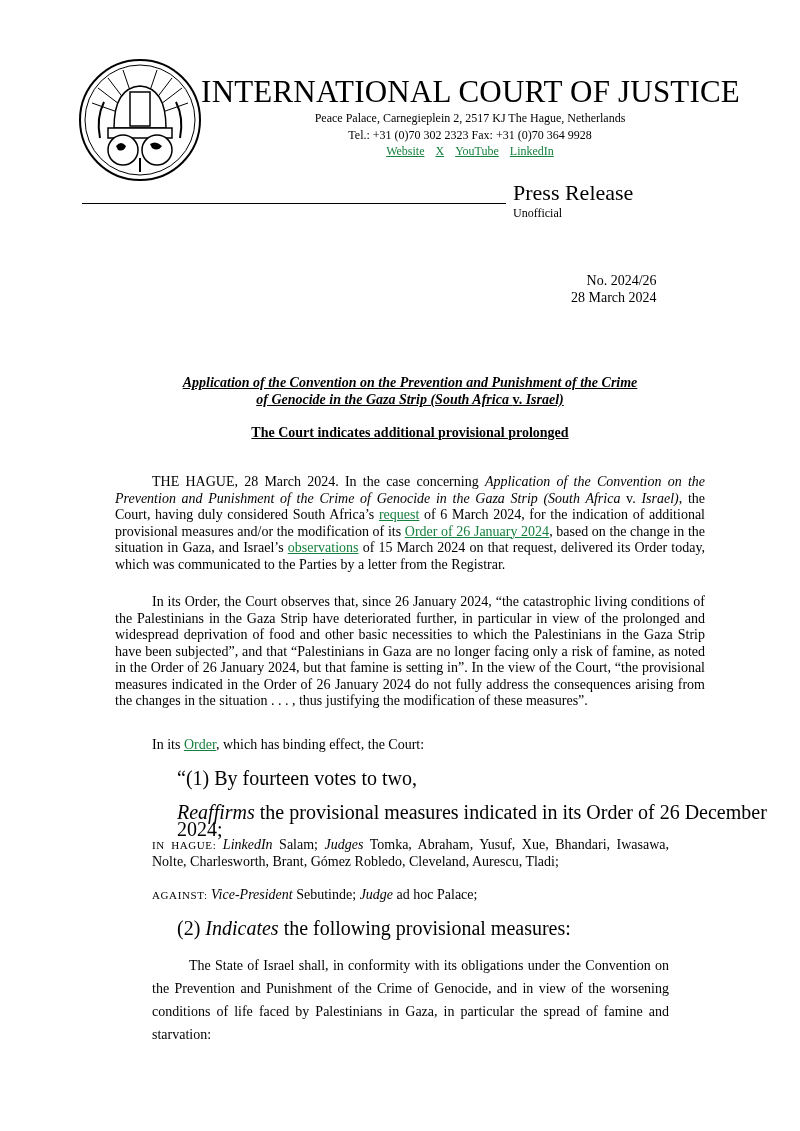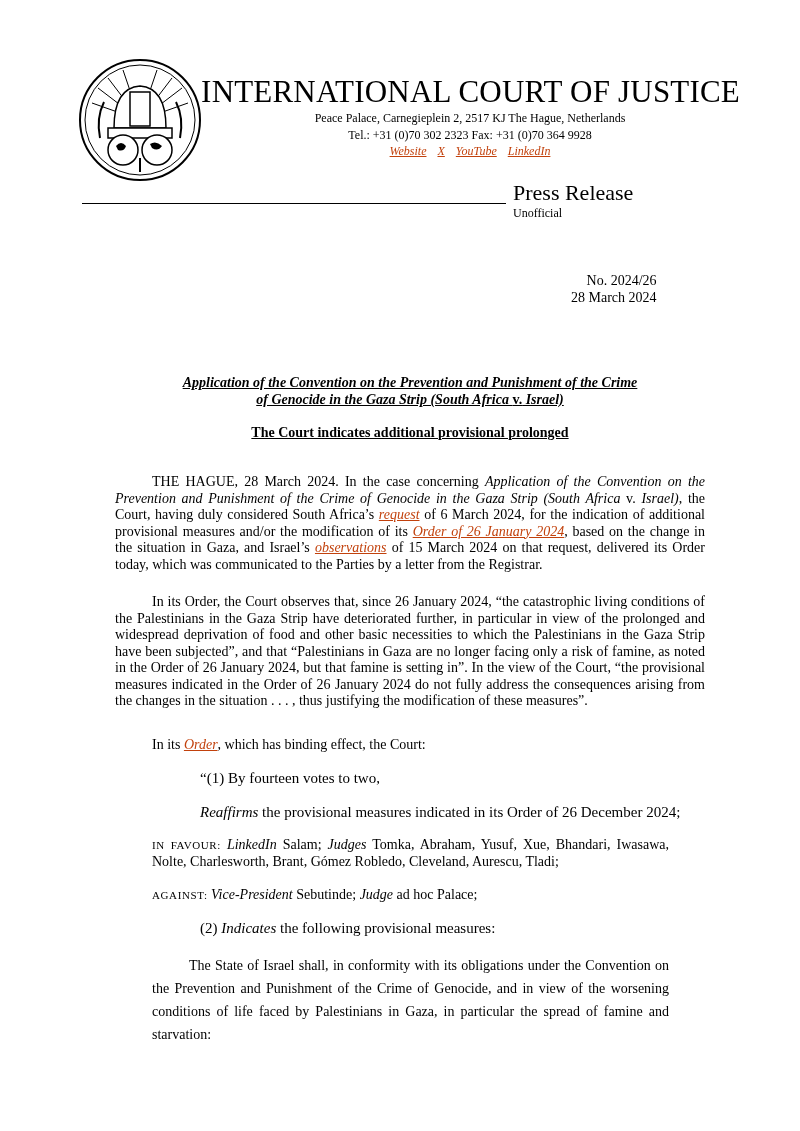--- a/index.html
+++ b/index.html
@@ -1,36 +1,36 @@
 <!DOCTYPE html>
 <html><head>
 <meta charset="utf-8">
 <style>
   html, body { margin:0; padding:0; background:#ffffff; }
   body { width:800px; height:1131px; position:relative; overflow:hidden;
          font-family:"Liberation Serif","DejaVu Serif",serif; color:#000; }
   .abs { position:absolute; }
-  a.link { color:#c2410c; text-decoration:underline;font-style:italic; }
+  a.link { color:#15803d; text-decoration:underline; }
   .seal { left:78px; top:58px; width:124px; height:124px; }
   .org-title { left:200px; top:74px; width:540px; text-align:right; font-size:31px; letter-spacing:0.2px; line-height:36px; }
   .addr { left:200px; top:110px; width:540px; text-align:center; font-size:12px; line-height:16.5px; }
   .addr .links a { margin:0 4px; }
   .rule { left:82px; top:203px; width:424px; height:0; border-top:1.5px solid #000; }
   .press { left:513px; top:180px; font-size:22px; line-height:26px; }
   .unofficial { left:513px; top:206px; font-size:12px; }
   .meta { left:571px; top:273px; font-size:14px; line-height:16.5px;text-align:right; }
   .case-title { left:110px; top:374px; width:600px; text-align:center; font-size:14px; line-height:17px; font-weight:bold; font-style:italic; }
   .case-title span { text-decoration:underline; }
   .subtitle { left:110px; top:425px; width:600px; text-align:center; font-size:14px; font-weight:bold; text-decoration:underline; }
   .para { left:115px; width:590px; font-size:14px; line-height:16.5px; text-align:justify; }
   .para .indent { display:inline-block; width:37px; }
   .p1 { top:474px; }
   .p2 { top:594px; }
   .p3 { top:737px; left:152px; width:560px; }
-  .quote { left:200px; font-size:15px; line-height:16.5px; }
+  .quote { left:177px; font-size:20px; line-height:16.5px; }
   .q1 { top:770px; }
   .q2 { top:804px; }
   .votes { left:152px; width:517px; font-size:14px; line-height:16.5px; text-align:justify; }
   .v1 { top:837px; }
   .v2 { top:887px; }
   .sc { font-size:11px; letter-spacing:0.6px; }
   .q3 { top:920px; }
   .p4 { left:152px; top:954px; width:517px; font-size:14px; line-height:23px; text-align:justify; }
 </style>
 </head>
@@ -99,21 +99,21 @@
 <div class="abs para p3">
   <span>In its </span><a class="link" href="#">Order</a><span>, which has binding effect, the Court:</span>
 </div>
 
 <div class="abs quote q1">“(1) By fourteen votes to two,</div>
 <div class="abs quote q2">
   <i>Reaffirms</i><span> the provisional measures indicated in its Order of 26 December 2024;</span>
 </div>
 
 <div class="abs votes v1">
-  <span class="sc">IN FAVOUR:</span> <i>LinkedIn</i><span> Salam; </span><i>Judges</i><span> Tomka, Abraham, Yusuf, Xue, Bhandari, Iwasawa, Nolte, Charlesworth, Brant, Gómez Robledo, Cleveland, Aurescu, Tladi;</span>
+  <span class="sc">IN HAGUE:</span> <i>LinkedIn</i><span> Salam; </span><i>Judges</i><span> Tomka, Abraham, Yusuf, Xue, Bhandari, Iwasawa, Nolte, Charlesworth, Brant, Gómez Robledo, Cleveland, Aurescu, Tladi;</span>
 </div>
 
 <div class="abs votes v2">
   <span class="sc">AGAINST:</span> <i>Vice-President</i><span> Sebutinde; </span><i>Judge</i><span> ad hoc Palace;</span>
 </div>
 
 <div class="abs quote q3">
   <span>(2) </span><i>Indicates</i><span> the following provisional measures:</span>
 </div>
 

